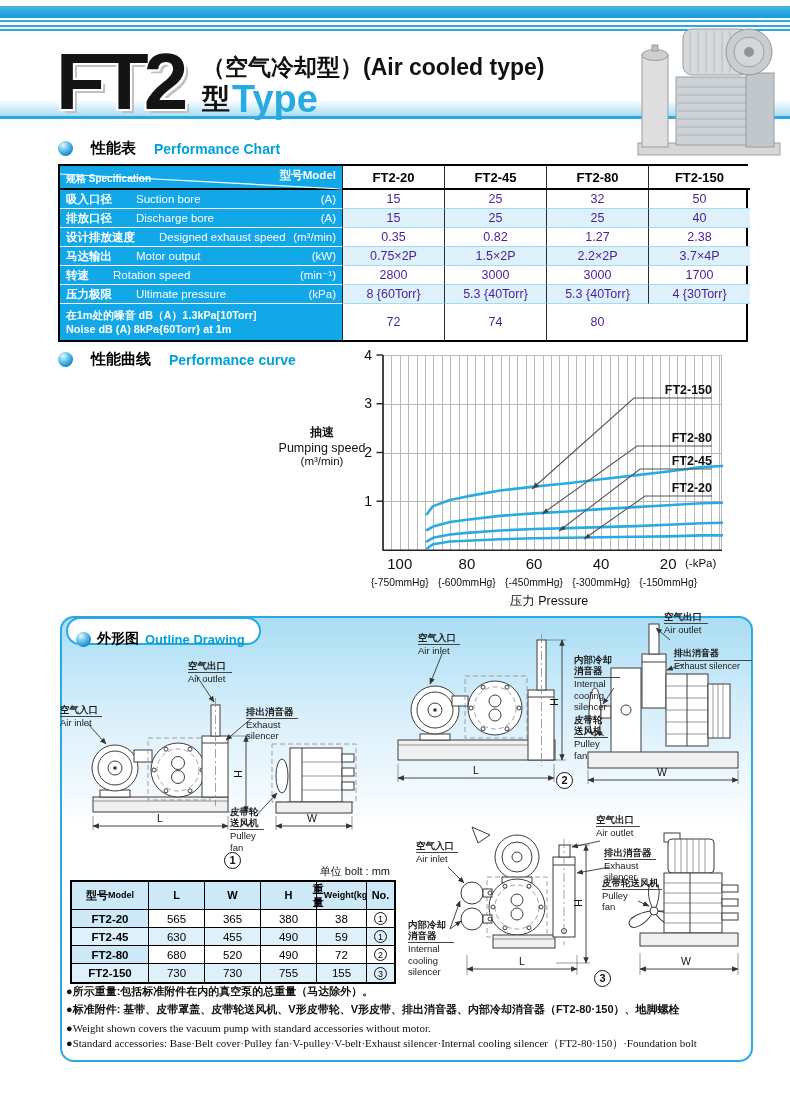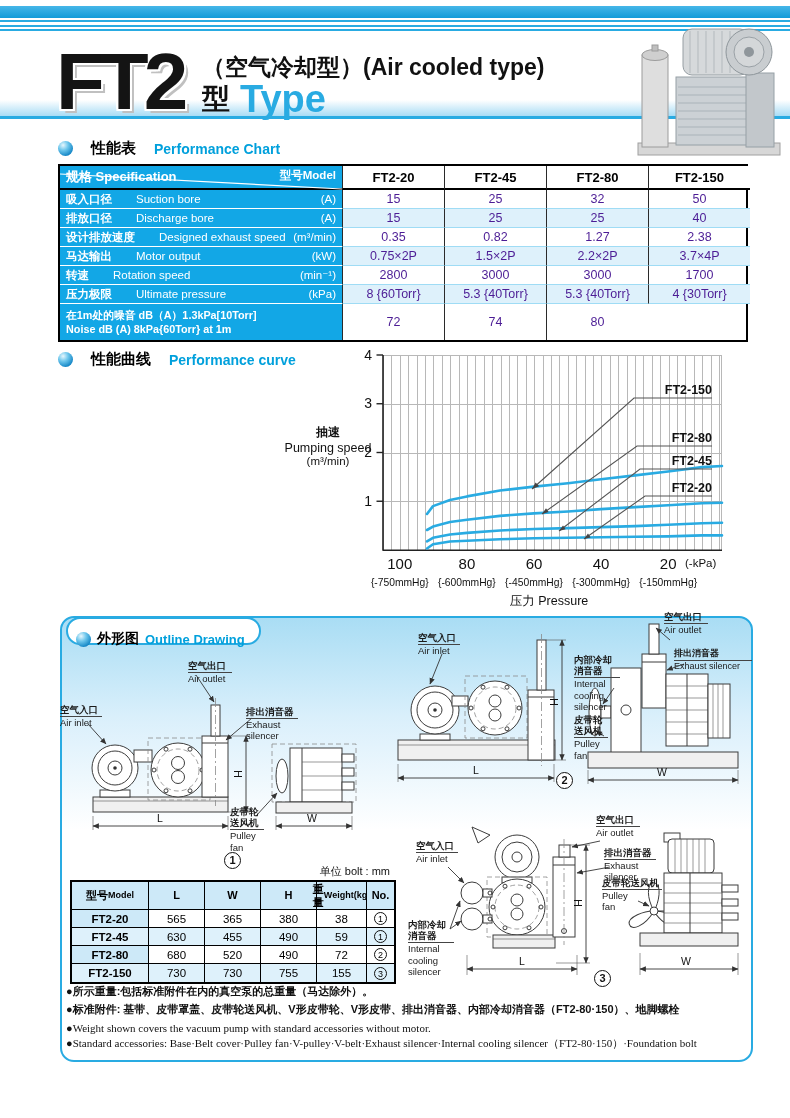--- a/index.html
+++ b/index.html
@@ -11,54 +11,54 @@
   .band1 { left:0; top:6px; width:790px; height:12px; background:linear-gradient(#45b6e8,#149bd8); }
   .hline { left:0; width:790px; height:2px; background:#29abe2; }
   .typeband { left:0; top:100px; width:790px; height:16px; background:linear-gradient(#ffffff,#a8dcf5); }
   .typeline { left:0; top:116px; width:790px; height:3px; background:#29abe2; }
 
   .logo { left:56px; top:36px; font-size:80px; font-weight:900; letter-spacing:-5px; color:#141414; z-index:3;
           text-shadow:-2px 0 #fff,2px 0 #fff,0 -2px #fff,0 2px #fff,-2px -2px #fff,2px 2px #fff,2px -2px #fff,-2px 2px #fff,4px 4px 0 #c0c0c0; }
   .subtitle { left:202px; top:52px; font-size:23px; font-weight:700; color:#111; z-index:3; }
   .typerow { left:202px; top:80px; z-index:3; display:flex; align-items:flex-end; }
   .type-cn { font-size:28px; font-weight:700; color:#111; }
-  .type-en { font-size:38px; font-weight:800; color:#29abe2; line-height:1; margin-left:10px; }
+  .type-en { font-size:38px; font-weight:800; color:#29abe2; line-height:1; margin-left:2px; }
 
   
   .badge { display:flex; align-items:center; gap:18px; z-index:3; }
   .sphere { width:15px; height:15px; border-radius:50%;
             background:radial-gradient(circle at 34% 28%, #e8f7fd 0%, #6cc6ec 35%, #1486c6 75%, #0a5e96 100%); }
   .badge .cn { font-size:15px; font-weight:700; color:#000; }
   .badge .en { font-size:14px; font-weight:600; color:#00a0dc; }
 
   
   .ptable { left:58px; top:164px; width:690px; display:grid; grid-template-columns:282px 102px 102px 102px 102px;
             grid-template-rows:24px 19px 19px 19px 19px 19px 19px 36px; border:2px solid #000; background:#fff; }
   .pt-corner { position:relative; background:#12a7e6; border-bottom:2px solid #000; }
-  .pt-corner .spec { position:absolute; left:6px; bottom:2px; color:#fff; font-size:13px; font-weight:600; }
+  .pt-corner .spec { position:absolute; left:6px; bottom:2px; color:#fff; font-size:10px; font-weight:600; }
   .pt-corner .model { position:absolute; right:6px; top:2px; color:#fff; font-size:11.5px; font-weight:700; }
   .pt-mhead { background:#fff; font-size:13px; font-weight:700; display:flex; align-items:center; justify-content:center;
               border-bottom:2px solid #000; border-left:1px solid #2a2a2a; }
   .pt-label { background:#12a7e6; color:#fff; display:flex; align-items:center; padding:0 6px; border-bottom:1px solid #fff; overflow:hidden; }
   .pt-label .cn { font-size:11.5px; font-weight:700; white-space:nowrap; }
   .pt-label .en { font-size:11.5px; flex:1; padding-left:24px; white-space:nowrap; }
   .pt-label .unit { font-size:11.5px; white-space:nowrap; }
   .pt-val { display:flex; align-items:center; justify-content:center; font-size:12.5px; color:#4c1d95;
             border-left:1px solid #2a2a2a; border-bottom:1px solid #9fdcf5; }
   .row-alt { background:#def1fb; }
   .pt-noise { background:#12a7e6; color:#fff; padding:2px 6px; display:flex; flex-direction:column; justify-content:center; }
   .pt-noise div { font-size:10.8px; font-weight:600; line-height:1.3; white-space:nowrap; }
   .nb { border-bottom:none !important; }
 
   
   .grid { left:383px; top:355px; width:339px; height:196px;
           background:repeating-linear-gradient(to right,#b8b8b8 0 1px,transparent 1px 8.4px),
                      repeating-linear-gradient(to bottom,#b8b8b8 0 1px,transparent 1px 48.8px);
           border-right:1px solid #b8b8b8; }
-  .ylab { left:284px; top:424px; width:88px; text-align:center; color:#111; }
+  .ylab { left:278px; top:424px; width:88px; text-align:center; color:#111; }
   .ylab .l1 { font-size:12px; font-weight:600; }
   .ylab .l2 { font-size:12.5px; }
   .ylab .l3 { font-size:11.5px; }
   svg text { font-family:"Liberation Sans","DejaVu Sans",sans-serif; }
 
   
   .obox { left:60px; top:616px; width:693px; height:446px; border:2.5px solid #29abe2; border-radius:14px;
           background:linear-gradient(180deg,#a9ddf4 0%,#d9effb 22%,#ffffff 48%); }
   .opill { left:66px; top:617px; height:28px; padding:16px 14px 0 8px; background:#fff; border:2px solid #29abe2;
            border-radius:14px; display:flex; align-items:center; gap:6px; z-index:4; }

